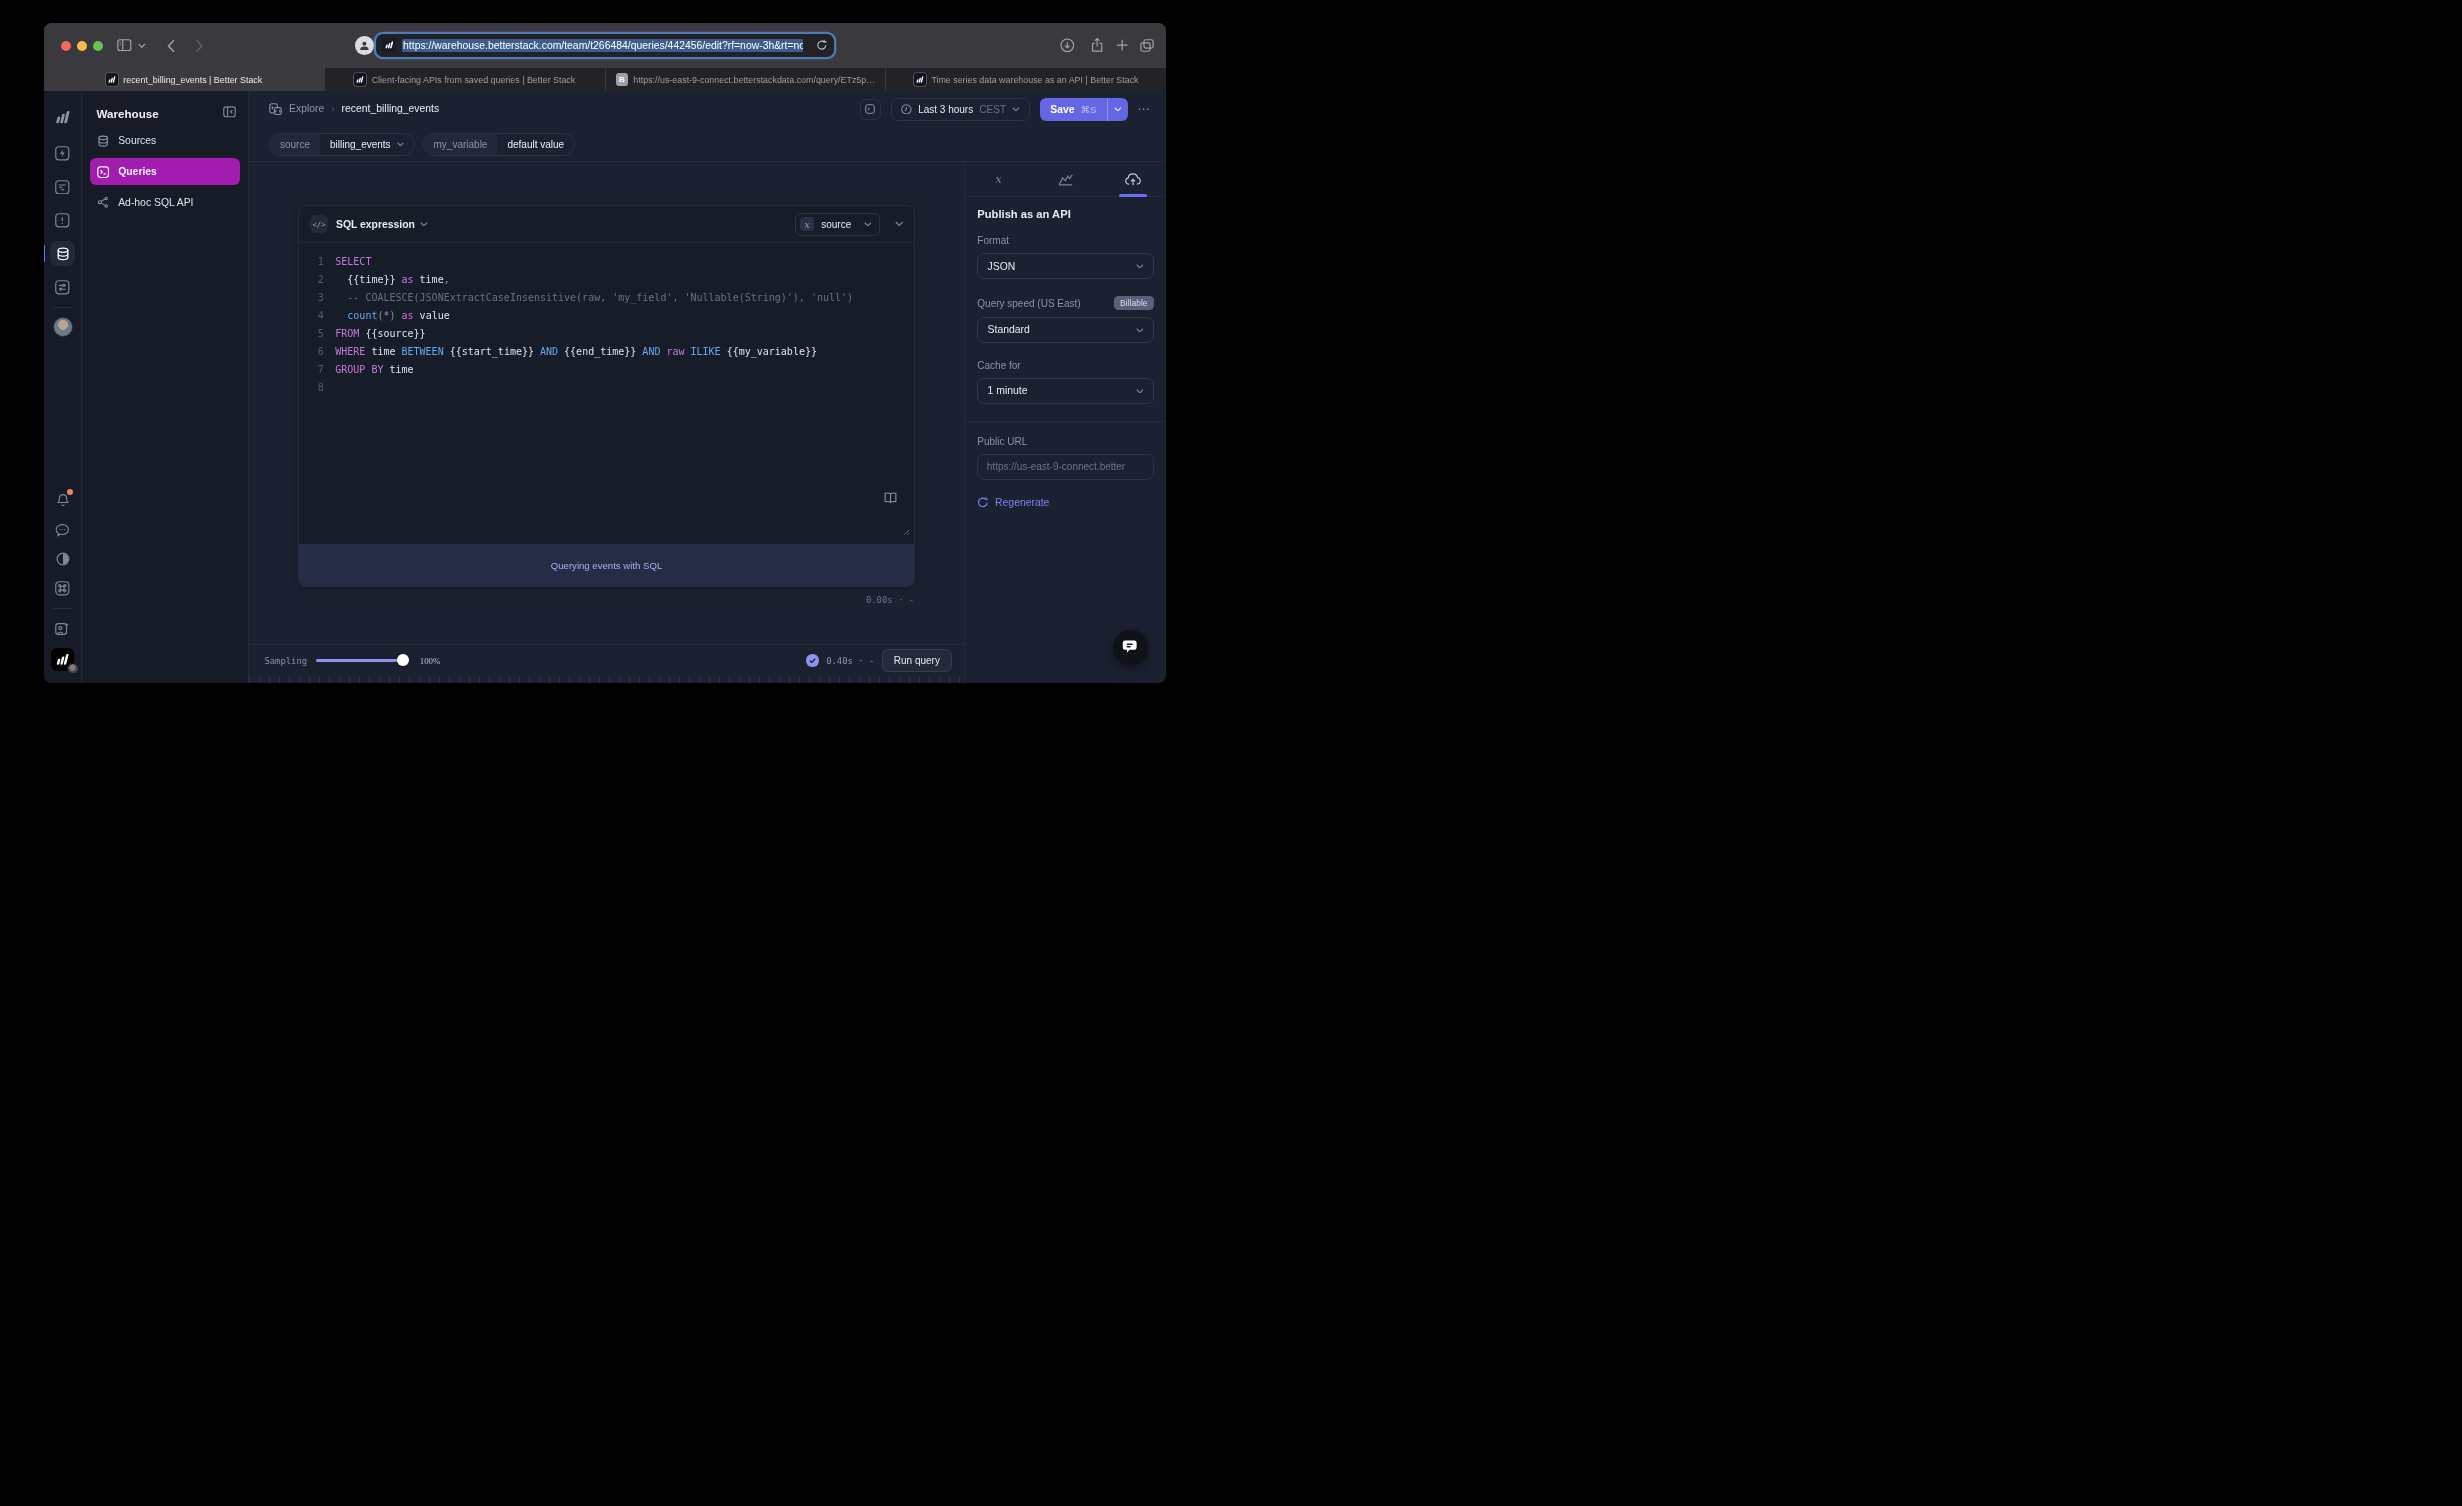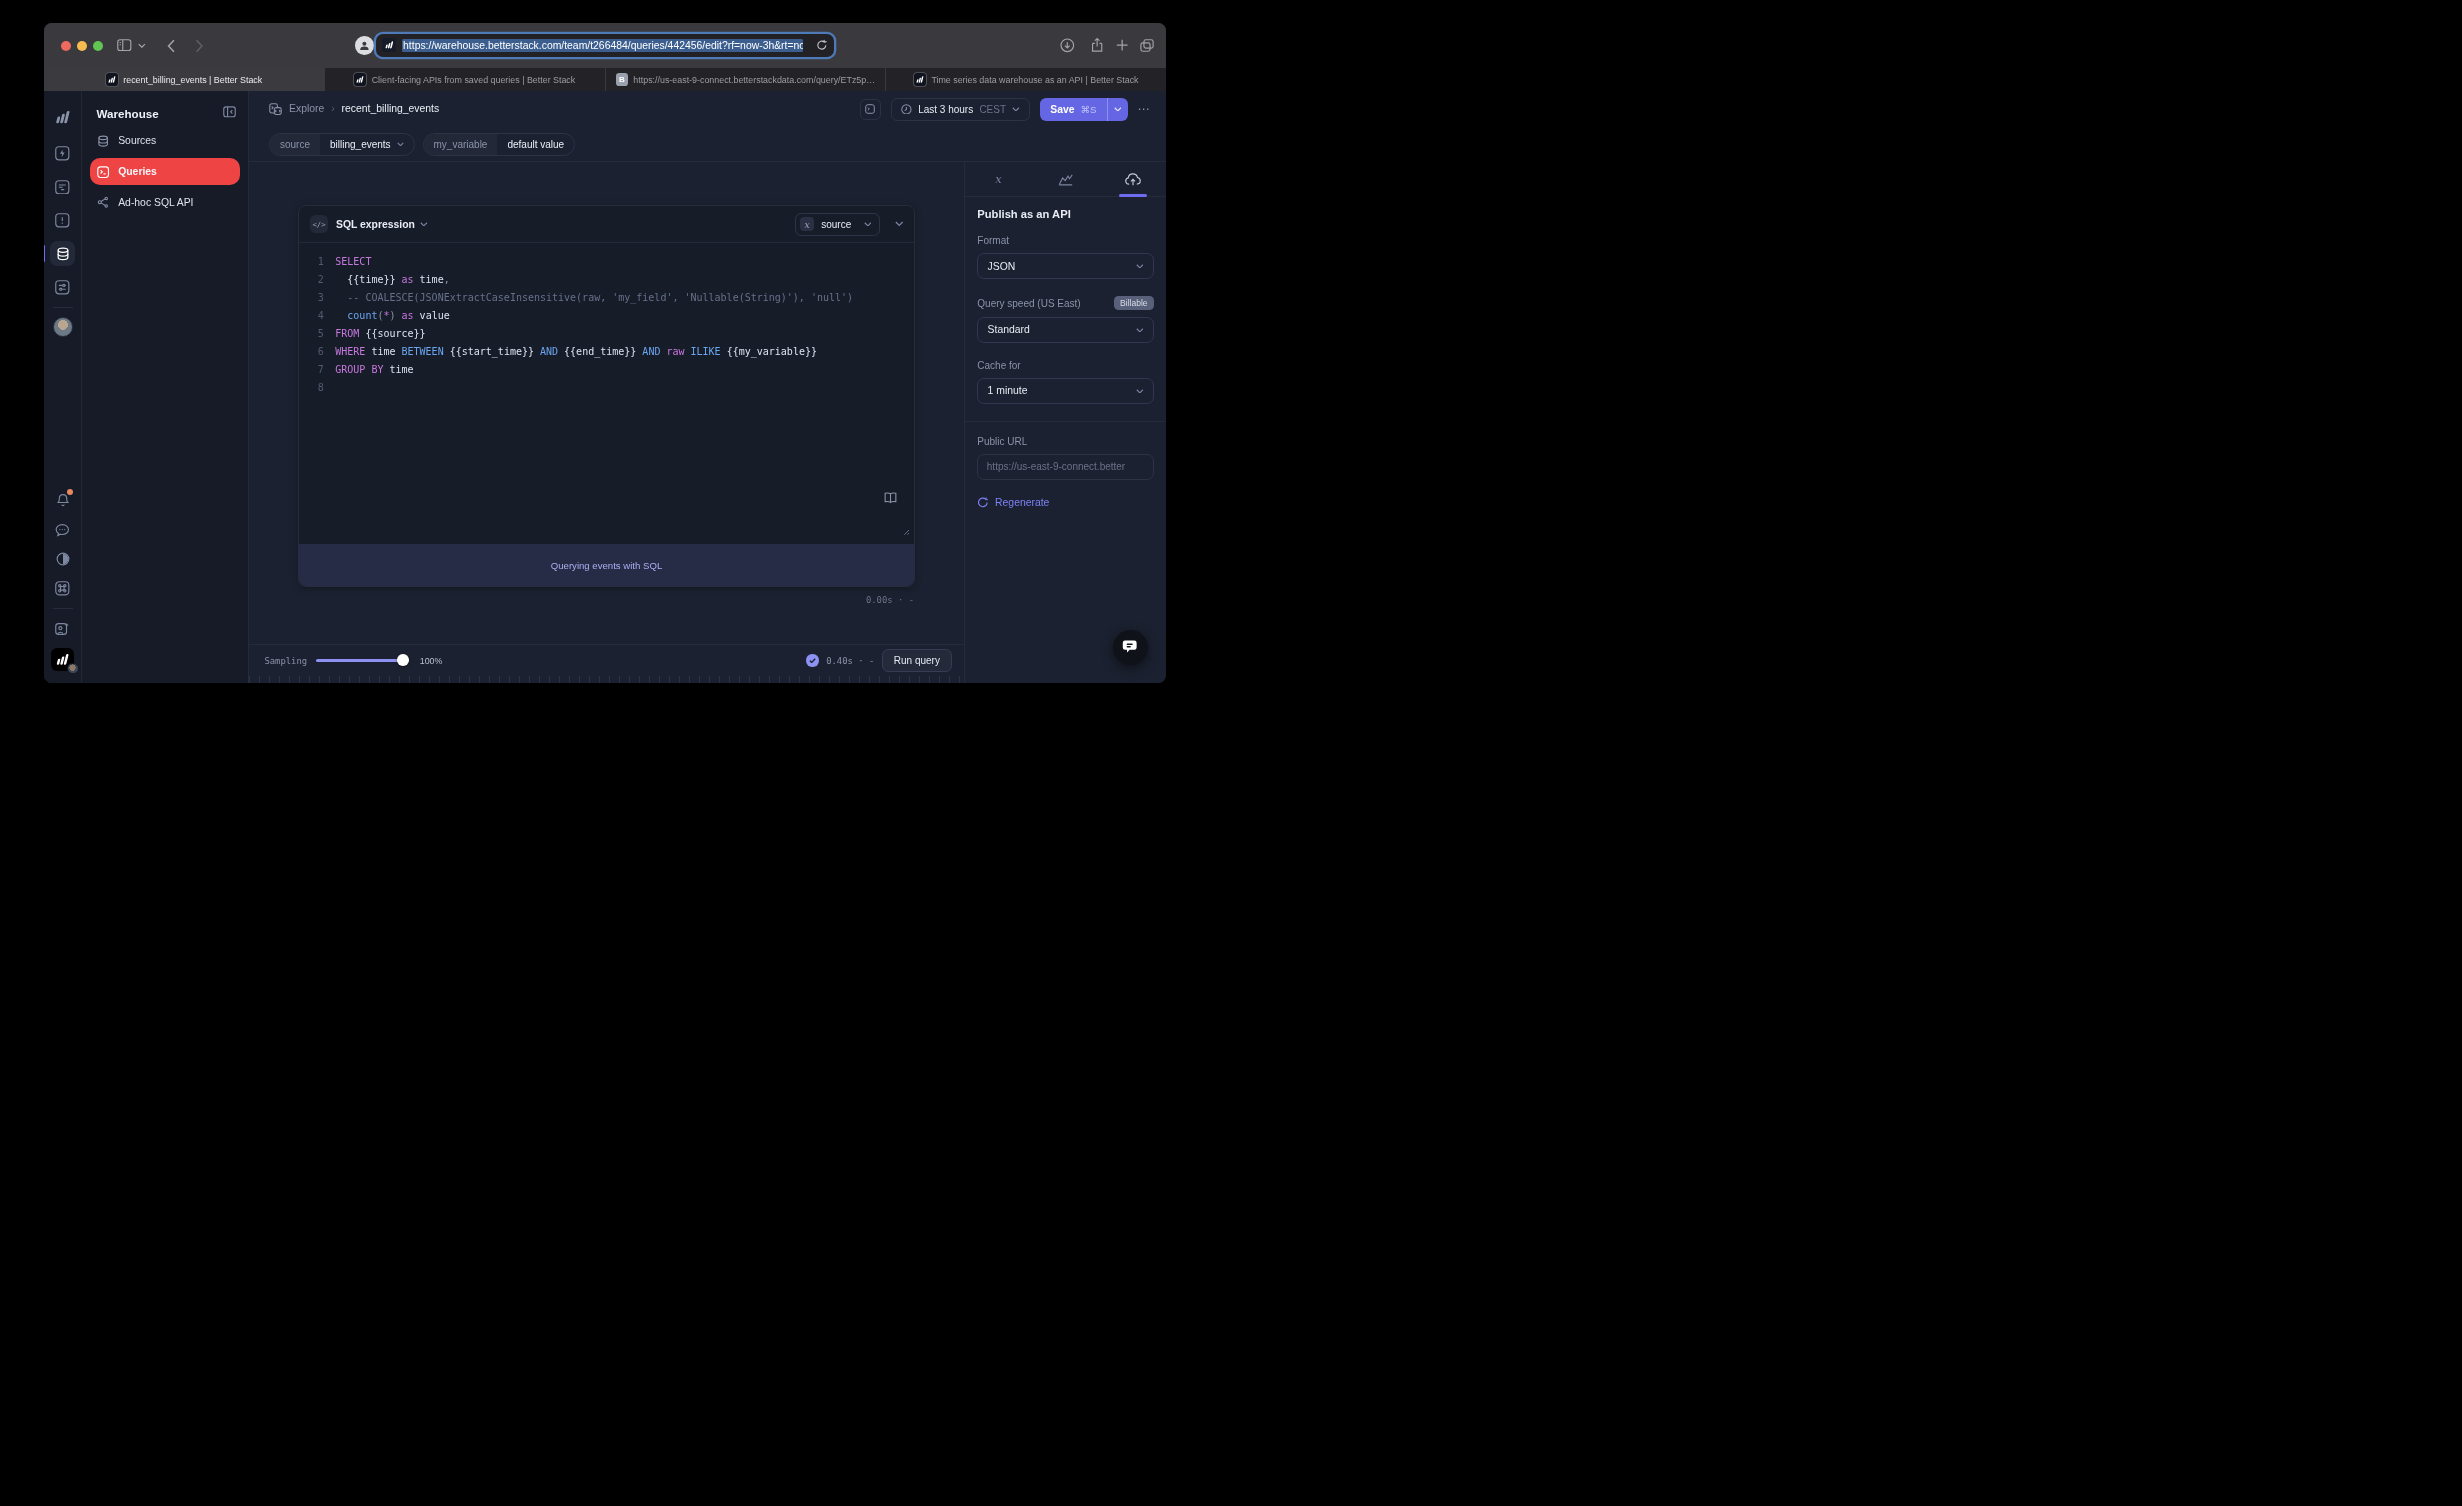--- a/index.html
+++ b/index.html
@@ -42,21 +42,21 @@
   .ws-logo { width:23px; height:23px; border-radius:6.2px; background:#000; display:flex; align-items:center; justify-content:center; position:relative; }
   .ws-avatar { position:absolute; right:-4.6px; bottom:-3.1px; width:11.6px; height:11.6px; border-radius:50%; background:radial-gradient(circle at 45% 40%, #8a7a66 0 40%, #3d4656 41% 100%); border:0.8px solid #161b27; }
 
   .sidebar { width:167px; background:#161b27; border-right:0.8px solid #252b3b; flex:0 0 auto; padding-top:9.3px; }
   .sb-head { display:flex; align-items:center; justify-content:space-between; padding:0 12.3px 0 14.6px; height:26px; }
   .sb-title { font-size:11.6px; font-weight:700; color:#eef1f7; }
   .sb-collapse { color:#7e87a0; }
   .sb-items { margin-top:1px; padding:0 7.7px; display:flex; flex-direction:column; gap:3.9px; }
   .sb-item { height:27px; display:flex; align-items:center; gap:8.5px; padding:0 7.7px; border-radius:6.2px; color:#8a93a8; }
   .sb-item .lbl { font-size:10.4px; color:#dde2ee; }
-  .sb-item.active { background:#ef4444; color:#fff;border-radius:10px; }
+  .sb-item.active { background:#a21caf; color:#fff; }
   .sb-item.active .lbl { color:#f2f4fa; font-weight:600; }
 
   .zone { flex:1 1 auto; display:flex; flex-direction:column; min-width:0; }
   .hdr { height:36px; display:flex; align-items:center; padding:0 15.4px 0 20px; flex:0 0 auto; }
   .crumb { display:flex; align-items:center; gap:7px; color:#8a93a8; }
   .crumb-root { font-size:10.4px; color:#8a93a8; }
   .crumb-sep { color:#545d73; font-size:10px; }
   .crumb-cur { font-size:10.4px; color:#eceff6; }
   .hdr-right { margin-left:auto; display:flex; align-items:center; gap:10px; }
   .sqbtn { width:21px; height:21px; border:0.8px solid #2c3347; border-radius:5.4px; display:flex; align-items:center; justify-content:center; color:#8a93a8; }
@@ -96,21 +96,21 @@
   .book { position:absolute; right:17px; bottom:37px; color:#8a93a8; }
   .grip { position:absolute; right:4.6px; bottom:6.2px; color:#6b7388; }
   .card-ft { height:42px; background:#272c46; border-radius:0 0 7px 7px; display:flex; align-items:center; justify-content:center; }
   .card-ft span { font-size:9.6px; color:#a9aff2; }
   .timing1 { margin:7.7px 50px 0 0; text-align:right; font-family:"DejaVu Sans Mono", monospace; font-size:8.9px; color:#6b7388; }
 
   .bottombar { margin-top:auto; border-top:0.8px solid #252b3b; height:32px; display:flex; align-items:center; padding:0 12.3px 0 15.4px; flex:0 0 auto; }
   .mono-lbl { font-family:"DejaVu Sans Mono", monospace; font-size:8.9px; color:#8a93a8; }
   .slider { margin-left:9.3px; width:91px; height:3.9px; border-radius:2.3px; background:#8d92f2; position:relative; }
   .thumb { position:absolute; right:-1.5px; top:-4.2px; width:11.6px; height:11.6px; border-radius:50%; background:#fff; box-shadow:0 0.8px 2.3px rgba(0,0,0,.5); }
-  .pct { margin-left:12.3px; font-family:Liberation Sans, sans-serif; font-size:8.9px; color:#b9c0d2; }
+  .pct { margin-left:12.3px; font-family:Liberation Serif, serif; font-size:8.9px; color:#b9c0d2; }
   .bb-right { margin-left:auto; display:flex; align-items:center; gap:7.7px; }
   .okcirc { width:12.3px; height:12.3px; border-radius:50%; background:#8d92f2; display:flex; align-items:center; justify-content:center; color:#1b2130; }
   .runbtn { height:23px; padding:0 10.8px; border:0.8px solid #353c54; border-radius:6.2px; background:#242a3a; color:#e3e8f2; font-size:10px; display:flex; align-items:center; }
   .ticks { height:7px; background:repeating-linear-gradient(to right, #2c3245 0 0.8px, transparent 0.8px 10px); flex:0 0 auto; }
 
   .rpanel { width:202px; border-left:0.8px solid #252b3b; flex:0 0 auto; display:flex; flex-direction:column; }
   .rtabs { height:35px; display:flex; border-bottom:0.8px solid #252b3b; flex:0 0 auto; }
   .rtab { flex:1 1 0; display:flex; align-items:center; justify-content:center; color:#7b84a0; position:relative; }
   .rtab.active { color:#c3c9da; }
   .rtab-underline { position:absolute; bottom:-0.8px; left:50%; transform:translateX(-50%); width:28px; height:2.7px; border-radius:1.5px; background:#6e6cf0; }

